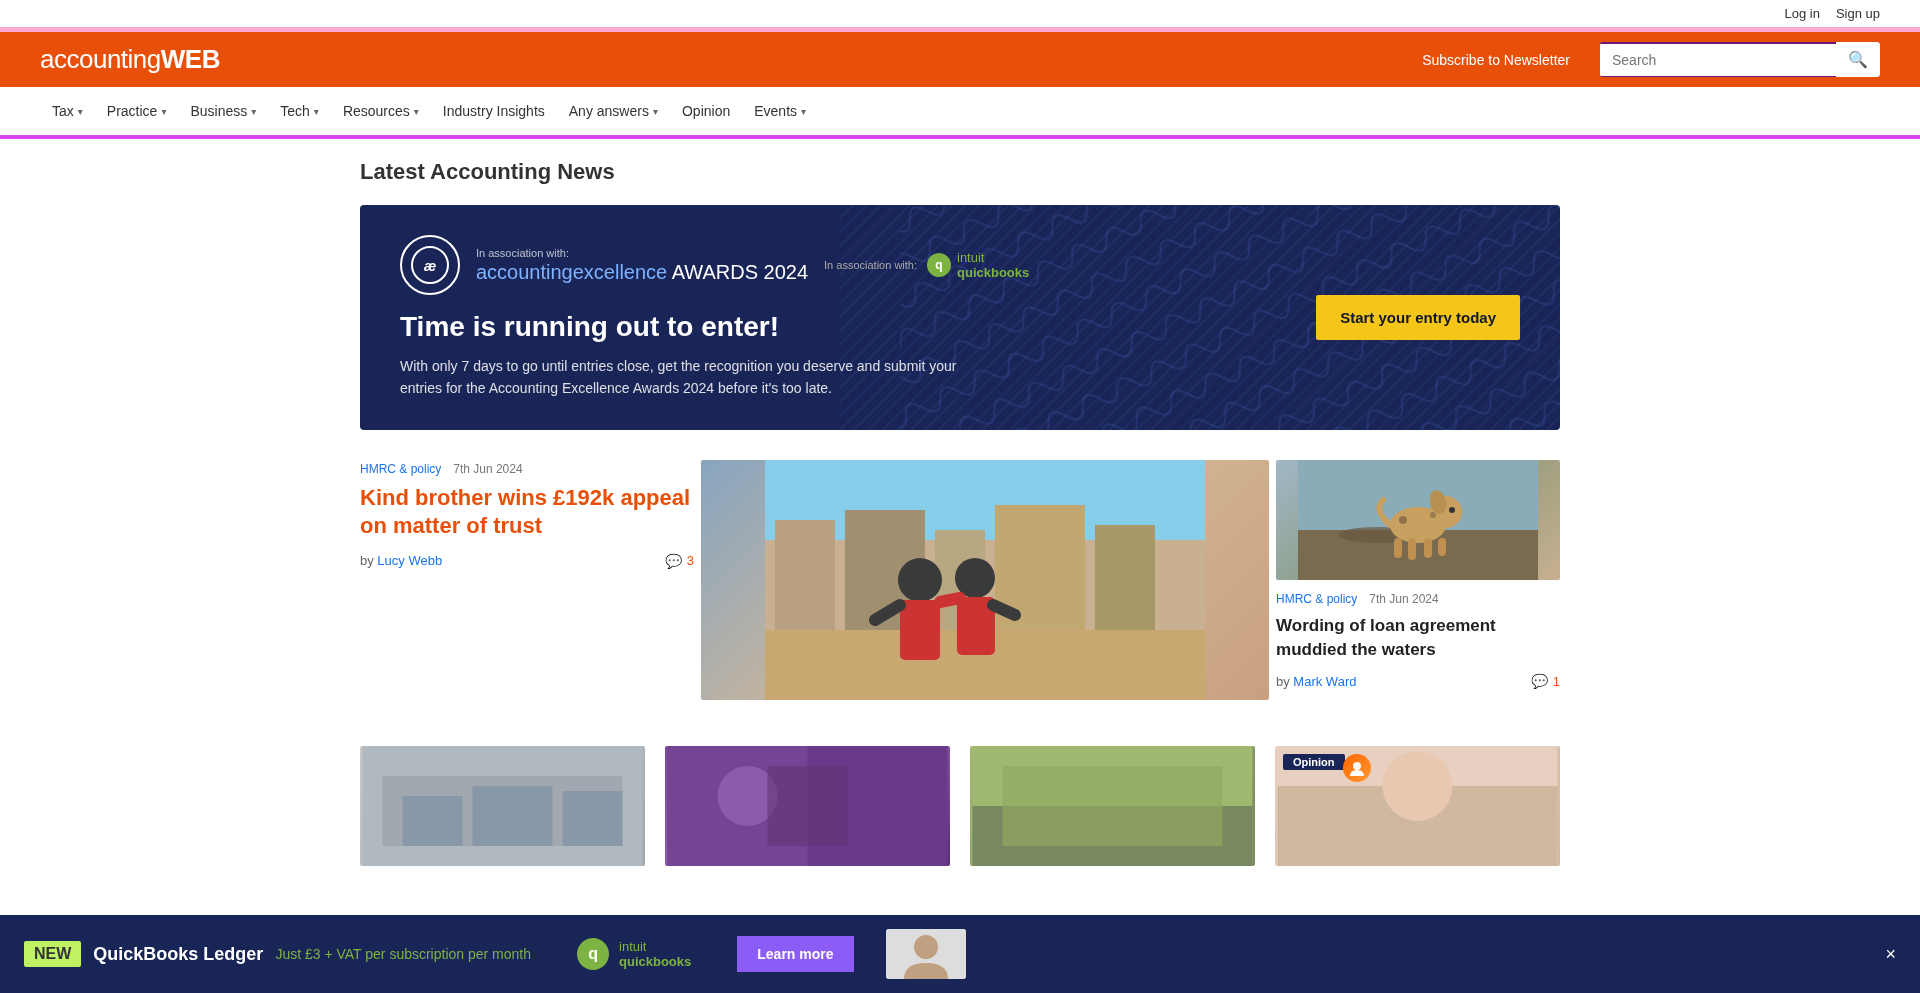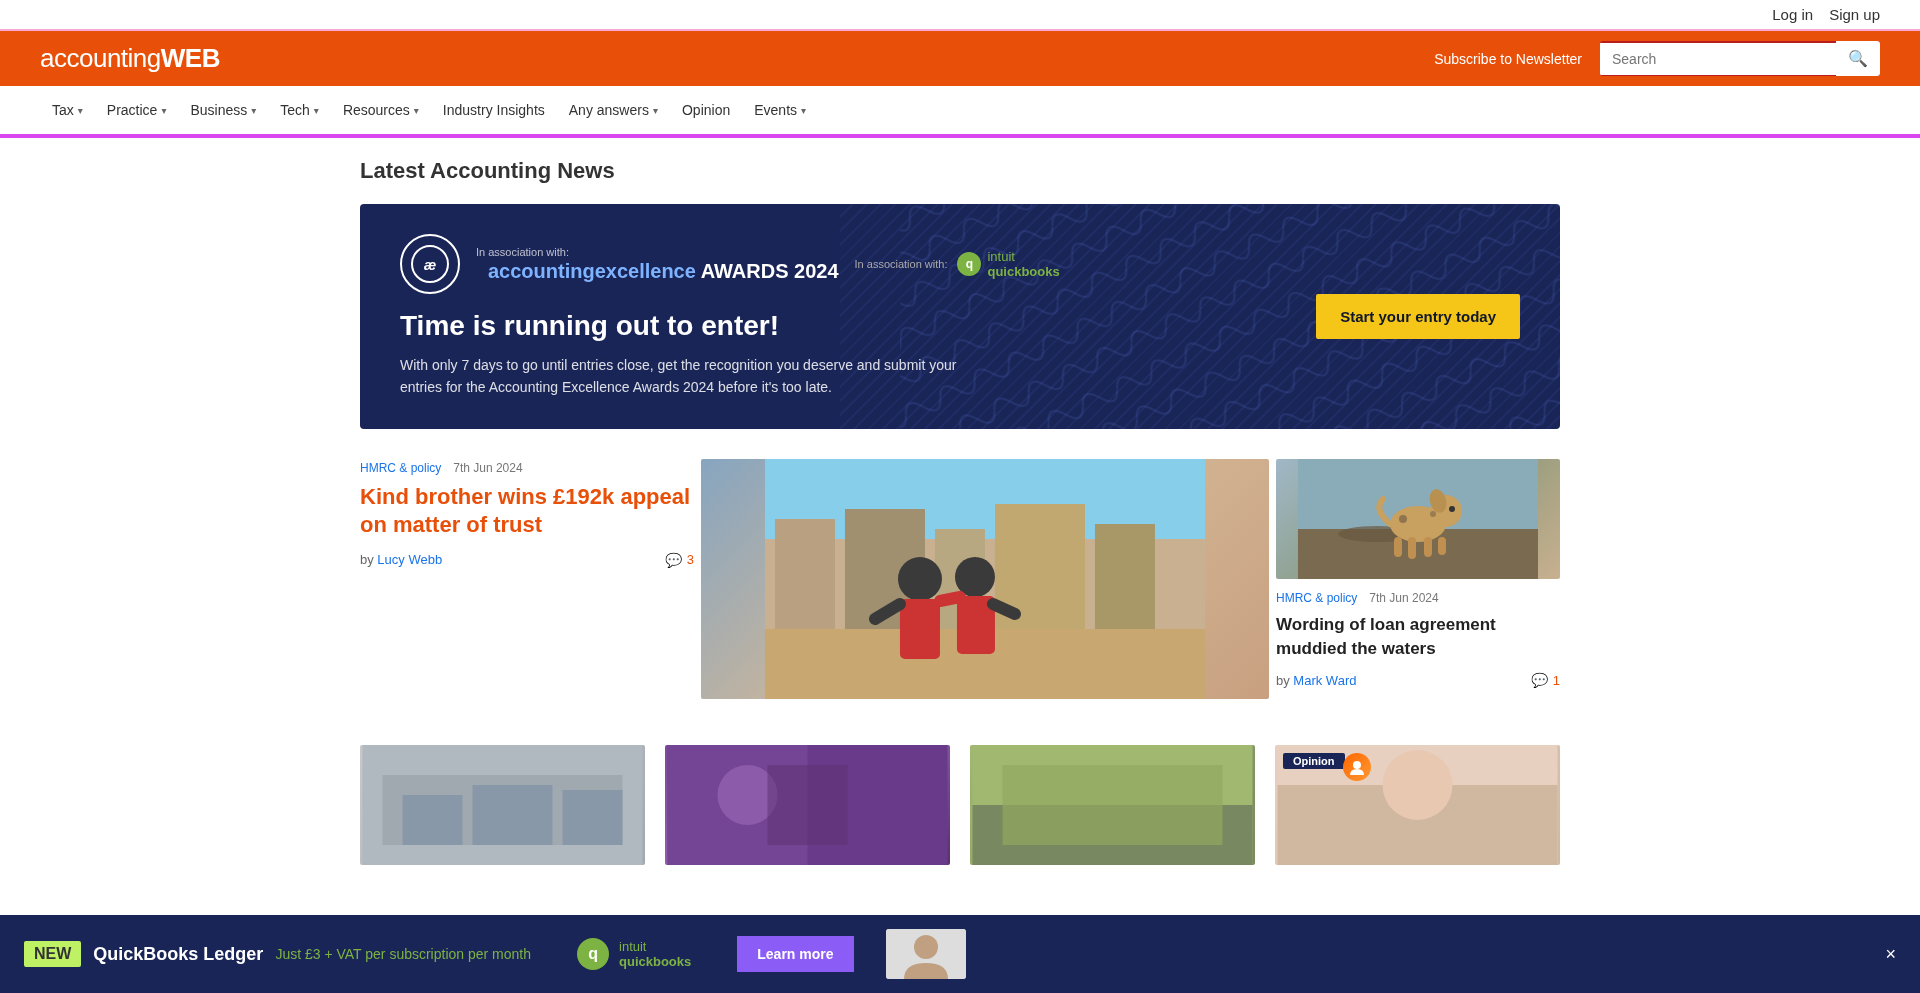--- a/index.html
+++ b/index.html
@@ -4,36 +4,36 @@
   <style>
     * { margin: 0; padding: 0; box-sizing: border-box; }
     body { font-family: Arial, sans-serif; font-size: 14px; color: #333; background: #fff; }
 
     
     .top-bar {
       background: #fff;
       display: flex;
       justify-content: flex-end;
       padding: 6px 40px;
-      font-size: 15px;
-      border-bottom: 2px solid #f9a8d4;
+      font-size: 13px;
+      border-bottom: 5px solid #f9a8d4;
     }
     .top-bar a {
       text-decoration: none;
       color: #333;
       margin-left: 16px;
     }
 
     
     .header {
       background: #e8500a;
       display: flex;
       align-items: center;
       padding: 10px 40px;
-      gap: 8px;
+      gap: 20px;
     }
     .header-logo {
       color: #fff;
       font-size: 26px;
       font-weight: bold;
       flex: 1;
       letter-spacing: -0.5px;
     }
     .header-logo span.accounting { font-weight: 300; }
     .header-logo span.web { font-weight: 700; }
@@ -42,21 +42,21 @@
       border: none;
       color: #fff;
       font-size: 14px;
       cursor: pointer;
       white-space: nowrap;
       margin-right: 10px;
     }
     .search-bar {
       display: flex;
       align-items: center;
-      background: #b91c1c;
+      background: #701a75;
       border-radius: 3px;
       overflow: hidden;
       width: 280px;
     }
     .search-bar input {
       border: none;
       outline: none;
       padding: 8px 12px;
       font-size: 14px;
       flex: 1;
@@ -165,22 +165,21 @@
       color: #fff;
     }
     .awards-text .in-assoc {
       font-size: 11px;
       opacity: 0.7;
       display: block;
       margin-bottom: 2px;
     }
     .awards-text .title-line {
       font-size: 20px;
-      font-weight: bold;
-      margin-left: 12px;
+      font-weight: normal;
     }
     .awards-text .title-line .accounting-excellence { color: #7eb3ff; }
     .awards-text .title-line .awards-2024 { color: #fff; }
     .qb-logo {
       display: flex;
       align-items: center;
       gap: 6px;
       color: #7cb342;
       font-size: 13px;
     }

